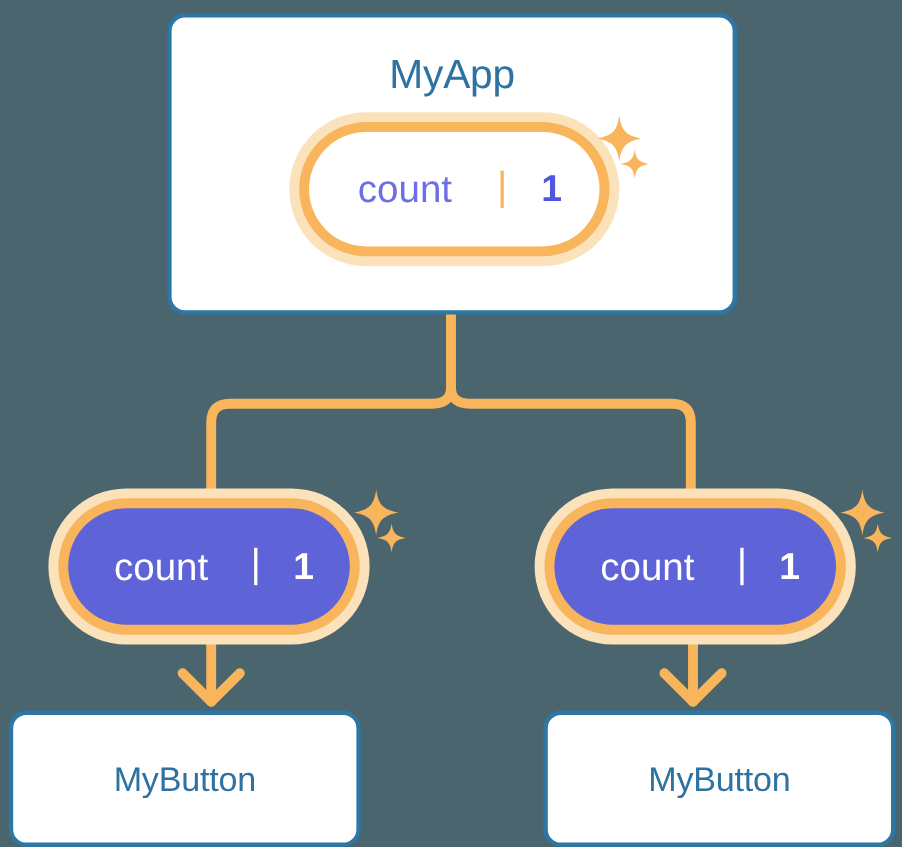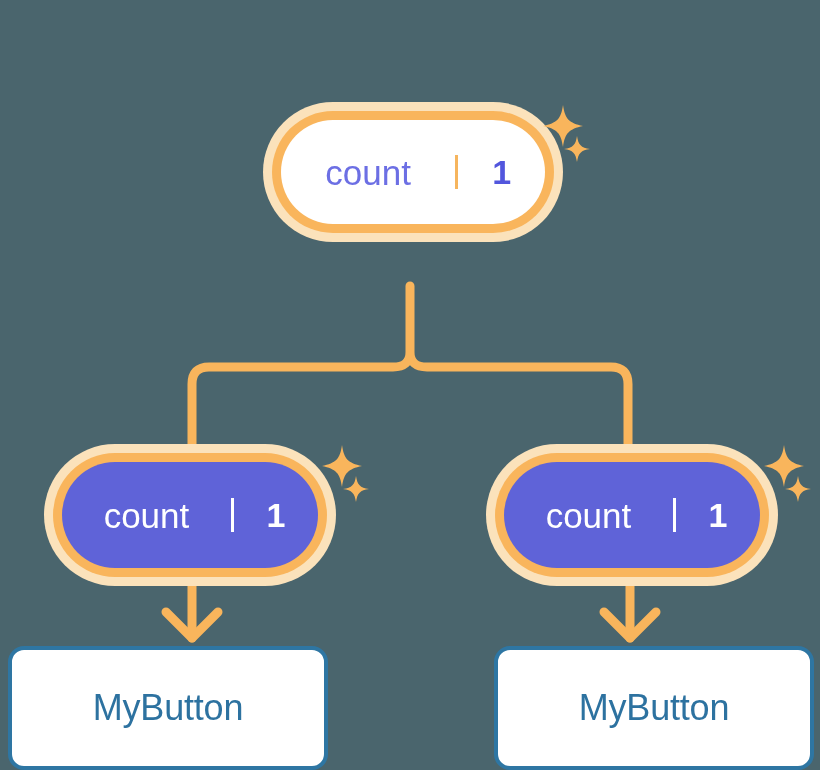--- a/index.html
+++ b/index.html
@@ -57,21 +57,21 @@
     padding-top: 33px;
   }
 
   .btn-card {
     width: 320px;
     height: 124px;
     justify-content: center;
   }
   #btn-card-left  { left: 8px;   top: 646px; }
   #btn-card-right { left: 494px; top: 646px; }
-  .btn-card .comp-title { font-size: 36px; }
+  .btn-card .comp-title { font-size: 31px; }
 
   
   .pill-wrap {
     position: absolute;
     display: inline-block;
   }
   
   .pill-halo {
     position: absolute;
     left: 0; top: 0;
@@ -143,20 +143,23 @@
       <path d="M 192 580 L 192 638" fill="none" stroke="#f9b55c" stroke-width="9" stroke-linecap="round"></path>
       <path d="M 166 612 L 192 638 L 218 612" fill="none" stroke="#f9b55c" stroke-width="9" stroke-linecap="round" stroke-linejoin="round"></path>
     </g>
 
     <g>
       <path d="M 630 580 L 630 638" fill="none" stroke="#f9b55c" stroke-width="9" stroke-linecap="round"></path>
       <path d="M 604 612 L 630 638 L 656 612" fill="none" stroke="#f9b55c" stroke-width="9" stroke-linecap="round" stroke-linejoin="round"></path>
     </g>
   </svg>
 
+  <div id="app-card" class="comp-box">
+    <div class="comp-title">MyApp</div>
+  </div>
 
   <div id="pill-app" class="pill-wrap">
     <div class="pill-halo"></div>
     <div class="pill-ring"></div>
     <div class="pill-body light">
       <div class="pill-key">count</div>
       <div class="pill-val">1</div>
     </div>
   </div>
 

